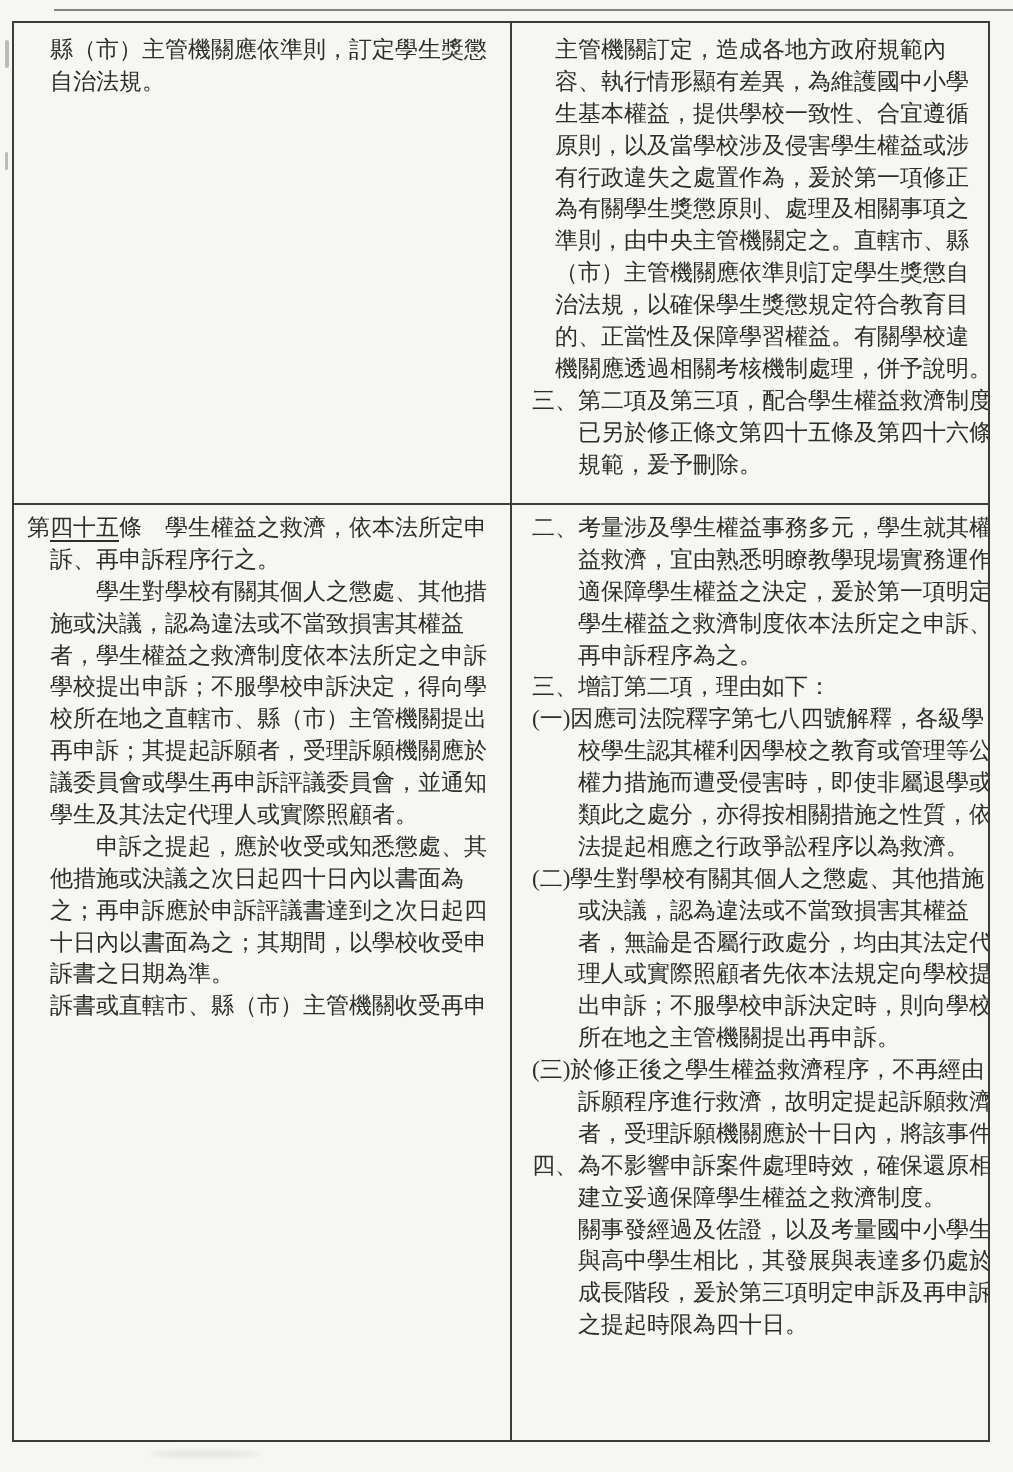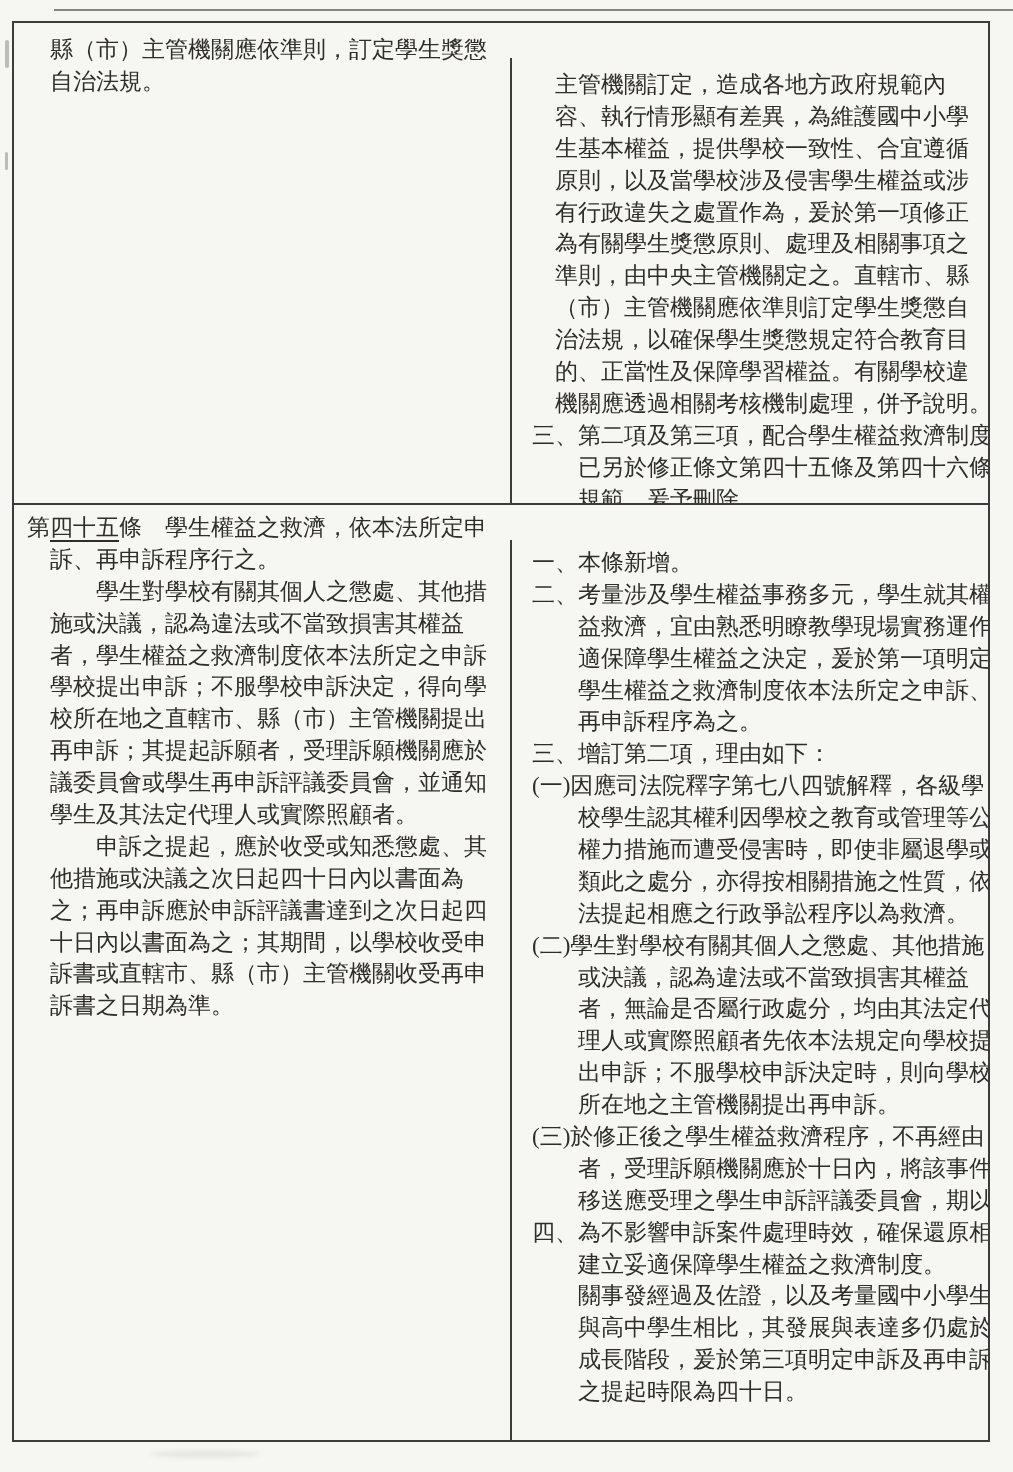--- a/index.html
+++ b/index.html
@@ -38,21 +38,20 @@
     font-size:23px;
   }
   .cell.left {
     width:496px; flex:0 0 496px;
     padding:11px 2px 0 13px;
   }
   .cell.right {
     flex:1 1 auto;
     border-left:2px solid #3c3c3a;
     padding:11px 0 0 20px;
-    margin-top:35px;
   }
   .row2 .cell { padding-top:7px; }
   .tline {
     height:31.9px; line-height:31.9px;
     white-space:pre;
     letter-spacing:0;
   }
   .u { border-bottom:2px solid #2f2d2a; }
 </style>
 </head>
@@ -99,45 +98,44 @@
           <div class="tline" style="padding-left: 1em;"><span>者，學生權益之救濟制度依本法所定之申訴</span></div>
           <div class="tline" style="padding-left: 1em;"><span>學校提出申訴；不服學校申訴決定，得向學</span></div>
           <div class="tline" style="padding-left: 1em;"><span>校所在地之直轄市、縣（市）主管機關提出</span></div>
           <div class="tline" style="padding-left: 1em;"><span>再申訴；其提起訴願者，受理訴願機關應於</span></div>
           <div class="tline" style="padding-left: 1em;"><span>議委員會或學生再申訴評議委員會，並通知</span></div>
           <div class="tline" style="padding-left: 1em;"><span>學生及其法定代理人或實際照顧者。</span></div>
           <div class="tline" style="padding-left: 3em;"><span>申訴之提起，應於收受或知悉懲處、其</span></div>
           <div class="tline" style="padding-left: 1em;"><span>他措施或決議之次日起四十日內以書面為</span></div>
           <div class="tline" style="padding-left: 1em;"><span>之；再申訴應於申訴評議書達到之次日起四</span></div>
           <div class="tline" style="padding-left: 1em;"><span>十日內以書面為之；其期間，以學校收受申</span></div>
+          <div class="tline" style="padding-left: 1em;"><span>訴書之日期為準。</span></div>
           <div class="tline" style="padding-left: 1em;"><span>訴書或直轄市、縣（市）主管機關收受再申</span></div>
-          <div class="tline" style="padding-left: 1em;"><span>訴書之日期為準。</span></div>
         </div>
       <div class="cell right">
-          <div class="tline" style="padding-left: 0em;"><span>一、本條新增。</span></div>
           <div class="tline" style="padding-left: 0em;"><span>二、考量涉及學生權益事務多元，學生就其權</span></div>
           <div class="tline" style="padding-left: 2em;"><span>益救濟，宜由熟悉明瞭教學現場實務運作</span></div>
           <div class="tline" style="padding-left: 2em;"><span>適保障學生權益之決定，爰於第一項明定</span></div>
           <div class="tline" style="padding-left: 2em;"><span>學生權益之救濟制度依本法所定之申訴、</span></div>
           <div class="tline" style="padding-left: 2em;"><span>再申訴程序為之。</span></div>
           <div class="tline" style="padding-left: 0em;"><span>三、增訂第二項，理由如下：</span></div>
           <div class="tline" style="padding-left: 0em;"><span>(一)因應司法院釋字第七八四號解釋，各級學</span></div>
           <div class="tline" style="padding-left: 2em;"><span>校學生認其權利因學校之教育或管理等公</span></div>
           <div class="tline" style="padding-left: 2em;"><span>權力措施而遭受侵害時，即使非屬退學或</span></div>
           <div class="tline" style="padding-left: 2em;"><span>類此之處分，亦得按相關措施之性質，依</span></div>
           <div class="tline" style="padding-left: 2em;"><span>法提起相應之行政爭訟程序以為救濟。</span></div>
           <div class="tline" style="padding-left: 0em;"><span>(二)學生對學校有關其個人之懲處、其他措施</span></div>
           <div class="tline" style="padding-left: 2em;"><span>或決議，認為違法或不當致損害其權益</span></div>
           <div class="tline" style="padding-left: 2em;"><span>者，無論是否屬行政處分，均由其法定代</span></div>
           <div class="tline" style="padding-left: 2em;"><span>理人或實際照顧者先依本法規定向學校提</span></div>
           <div class="tline" style="padding-left: 2em;"><span>出申訴；不服學校申訴決定時，則向學校</span></div>
           <div class="tline" style="padding-left: 2em;"><span>所在地之主管機關提出再申訴。</span></div>
           <div class="tline" style="padding-left: 0em;"><span>(三)於修正後之學生權益救濟程序，不再經由</span></div>
+          <div class="tline" style="padding-left: 2em;"><span>訴願程序進行救濟，故明定提起訴願救濟</span></div>
           <div class="tline" style="padding-left: 2em;"><span>者，受理訴願機關應於十日內，將該事件</span></div>
-          <div class="tline" style="padding-left: 2em;"><span>移送應受理之學生申訴評議委員會，期以</span></div>
           <div class="tline" style="padding-left: 0em;"><span>四、為不影響申訴案件處理時效，確保還原相</span></div>
           <div class="tline" style="padding-left: 2em;"><span>建立妥適保障學生權益之救濟制度。</span></div>
           <div class="tline" style="padding-left: 2em;"><span>關事發經過及佐證，以及考量國中小學生</span></div>
           <div class="tline" style="padding-left: 2em;"><span>與高中學生相比，其發展與表達多仍處於</span></div>
           <div class="tline" style="padding-left: 2em;"><span>成長階段，爰於第三項明定申訴及再申訴</span></div>
           <div class="tline" style="padding-left: 2em;"><span>之提起時限為四十日。</span></div>
         </div>
     </div>
 
   </div>

